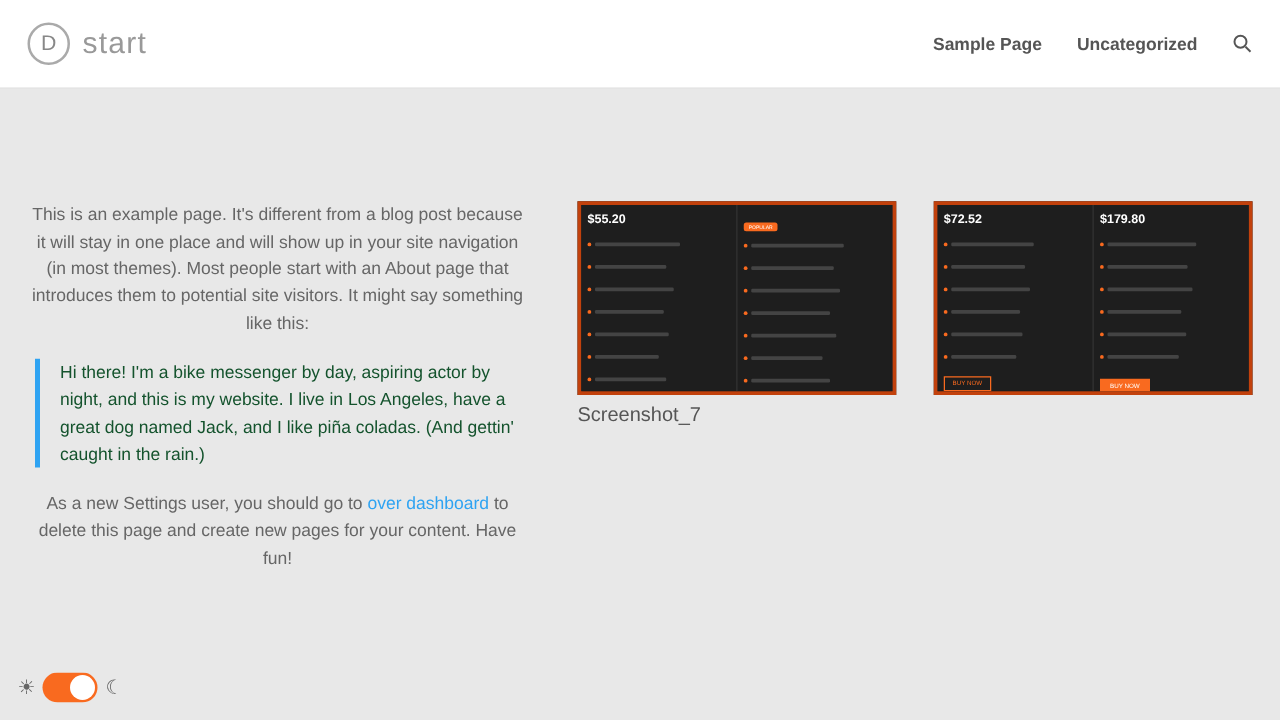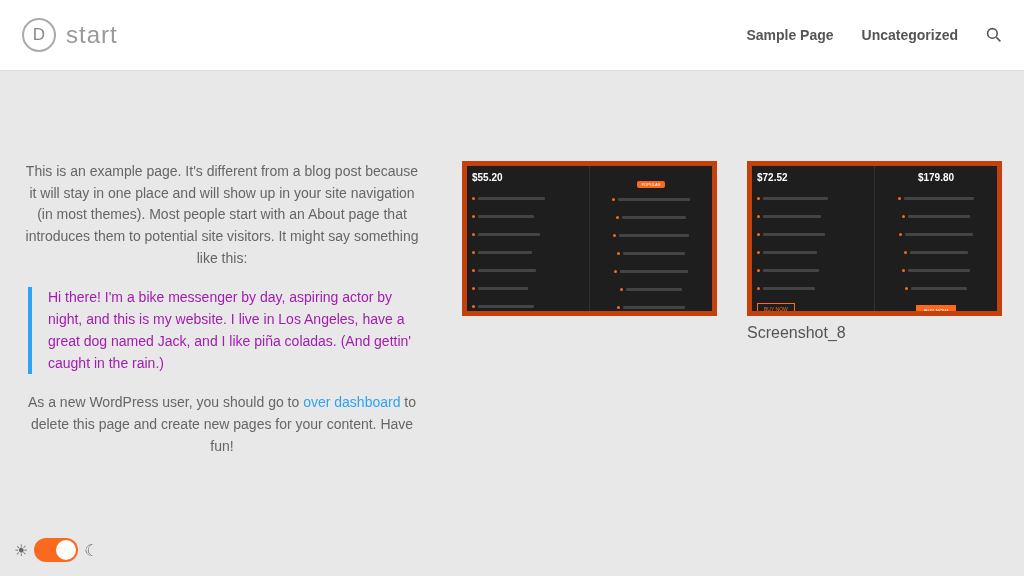--- a/index.html
+++ b/index.html
@@ -73,57 +73,57 @@
       flex: 0 0 400px;
       font-size: 14px;
       line-height: 1.55;
       color: #666;
     }
     .left-col p { margin-bottom: 18px; text-align: center; }
     blockquote {
       border-left: 4px solid #2ea3f2;
       padding-left: 16px;
       margin: 18px 0 18px 6px;
-      color: #a21caf;
+      color: #14532d;
     }
     .link { color: #2ea3f2; text-decoration: none; }
     .right-col {
       flex: 1;
       display: grid;
       grid-template-columns: 1fr 1fr;
       gap: 16px 30px;
       align-content: start;
     }
     .thumb-card { }
     .thumb {
       width: 100%;
       height: 155px;
       background: #222;
-      border: 5px solid #c2410c;
+      border: 3px solid #c2410c;
       position: relative;
       overflow: hidden;
     }
     .thumb-label {
       margin-top: 8px;
       font-size: 16px;
       color: #555;
       font-weight: 500;
     }
     
     .ss6-top { background:#2a2a2a; height:10px; position:absolute; top:0; left:0; right:0; }
     .ss6-side { background:#2b2b2b; width:36px; position:absolute; left:0; top:10px; bottom:6px; }
     .ss6-body { background:#fff; position:absolute; left:36px; right:0; top:10px; bottom:6px; }
     .ss6-title { font-size:6px; color:#333; padding:4px 6px; }
     .ss6-dark { background:#1a1a1a; position:absolute; bottom:0; right:0; width:100px; height:78px; display:flex; align-items:center; justify-content:center; }
     .ss6-dark-text { color:#fff; font-size:5px; text-align:center; line-height:1.4; padding:0 6px; }
     .ss6-taskbar { background:#222; height:6px; position:absolute; bottom:0; left:0; right:0; }
     
     .ss-dark { background:#1e1e1e; width:100%; height:100%; position:relative; display:flex; }
     .ss-col { flex:1; padding:6px 5px; border-right:1px solid #333; }
-    .ss-col:last-child { border-right:none;text-align:center; }
+    .ss-col:last-child { border-right:none; }
     .ss-price { color:#fff; font-size:10px; font-weight:600; margin-bottom:6px; }
     .ss-line { height:3px; background:#444; margin:3px 0; border-radius:1px; }
     .ss-dot { width:3px; height:3px; background:#f96a1f; border-radius:50%; display:inline-block; margin-right:3px; vertical-align:middle; }
     .ss-btn { border:1px solid #f96a1f; color:#f96a1f; font-size:5px; padding:2px 6px; margin-top:6px; display:inline-block; }
     .ss-btn-fill { background:#f96a1f; color:#fff; font-size:5px; padding:3px 8px; margin-top:8px; display:inline-block; }
     .ss-badge { background:#f96a1f; color:#fff; font-size:4px; padding:1px 4px; border-radius:2px; display:inline-block; margin-bottom:2px; }
     .toggle-wrap {
       position: fixed;
       bottom: 14px;
       left: 14px;
@@ -170,21 +170,21 @@
       </span>
     </nav>
   </div>
 </header>
 
 <main class="main">
   <div class="left-col">
     <p>This is an example page. It's different from a blog post because it will stay in one place and will show up in your site navigation (in most themes). Most people start with an About page that introduces them to potential site visitors. It might say something like this:</p>
     <blockquote>Hi there! I'm a bike messenger by day, aspiring actor by night, and this is my website. I live in Los Angeles, have a great dog named Jack, and I like piña coladas. (And gettin' caught in the rain.)</blockquote>
     <p>
-      <span>As a new WordPress user, you should go to </span><a href="#" class="link">over dashboard</a><span> to delete this page and create new pages for your content. Have fun!</span>
+      <span>As a new Settings user, you should go to </span><a href="#" class="link">over dashboard</a><span> to delete this page and create new pages for your content. Have fun!</span>
     </p>
   </div>
 
   <div class="right-col">
 
     <div class="thumb-card">
       <div class="thumb">
         <div class="ss-dark">
           <div class="ss-col">
             <div class="ss-price">$55.20</div>
@@ -202,20 +202,21 @@
             <div><span class="ss-dot"></span><span class="ss-line" style="width:65%;display:inline-block"></span></div>
             <div><span class="ss-dot"></span><span class="ss-line" style="width:58%;display:inline-block"></span></div>
             <div><span class="ss-dot"></span><span class="ss-line" style="width:62%;display:inline-block"></span></div>
             <div><span class="ss-dot"></span><span class="ss-line" style="width:55%;display:inline-block"></span></div>
             <div><span class="ss-dot"></span><span class="ss-line" style="width:60%;display:inline-block"></span></div>
             <div><span class="ss-dot"></span><span class="ss-line" style="width:50%;display:inline-block"></span></div>
             <div><span class="ss-dot"></span><span class="ss-line" style="width:55%;display:inline-block"></span></div>
           </div>
         </div>
       </div>
+      <div class="thumb-label">Screenshot_7</div>
     </div>
 
     <div class="thumb-card">
       <div class="thumb">
         <div class="ss-dark">
           <div class="ss-col">
             <div class="ss-price">$72.52</div>
             <div><span class="ss-dot"></span><span class="ss-line" style="width:58%;display:inline-block"></span></div>
             <div><span class="ss-dot"></span><span class="ss-line" style="width:52%;display:inline-block"></span></div>
             <div><span class="ss-dot"></span><span class="ss-line" style="width:55%;display:inline-block"></span></div>
@@ -229,21 +230,20 @@
             <div><span class="ss-dot"></span><span class="ss-line" style="width:62%;display:inline-block"></span></div>
             <div><span class="ss-dot"></span><span class="ss-line" style="width:56%;display:inline-block"></span></div>
             <div><span class="ss-dot"></span><span class="ss-line" style="width:60%;display:inline-block"></span></div>
             <div><span class="ss-dot"></span><span class="ss-line" style="width:52%;display:inline-block"></span></div>
             <div><span class="ss-dot"></span><span class="ss-line" style="width:55%;display:inline-block"></span></div>
             <div><span class="ss-dot"></span><span class="ss-line" style="width:50%;display:inline-block"></span></div>
             <div class="ss-btn-fill">BUY NOW</div>
           </div>
         </div>
       </div>
-      <div class="thumb-label">Screenshot_8</div>
     </div>
   </div>
 </main>
 
 <div class="toggle-wrap">
   <span class="sun-icon">☀</span>
   <div class="toggle">
     <div class="toggle-knob"></div>
   </div>
   <span class="moon-icon">☾</span>

